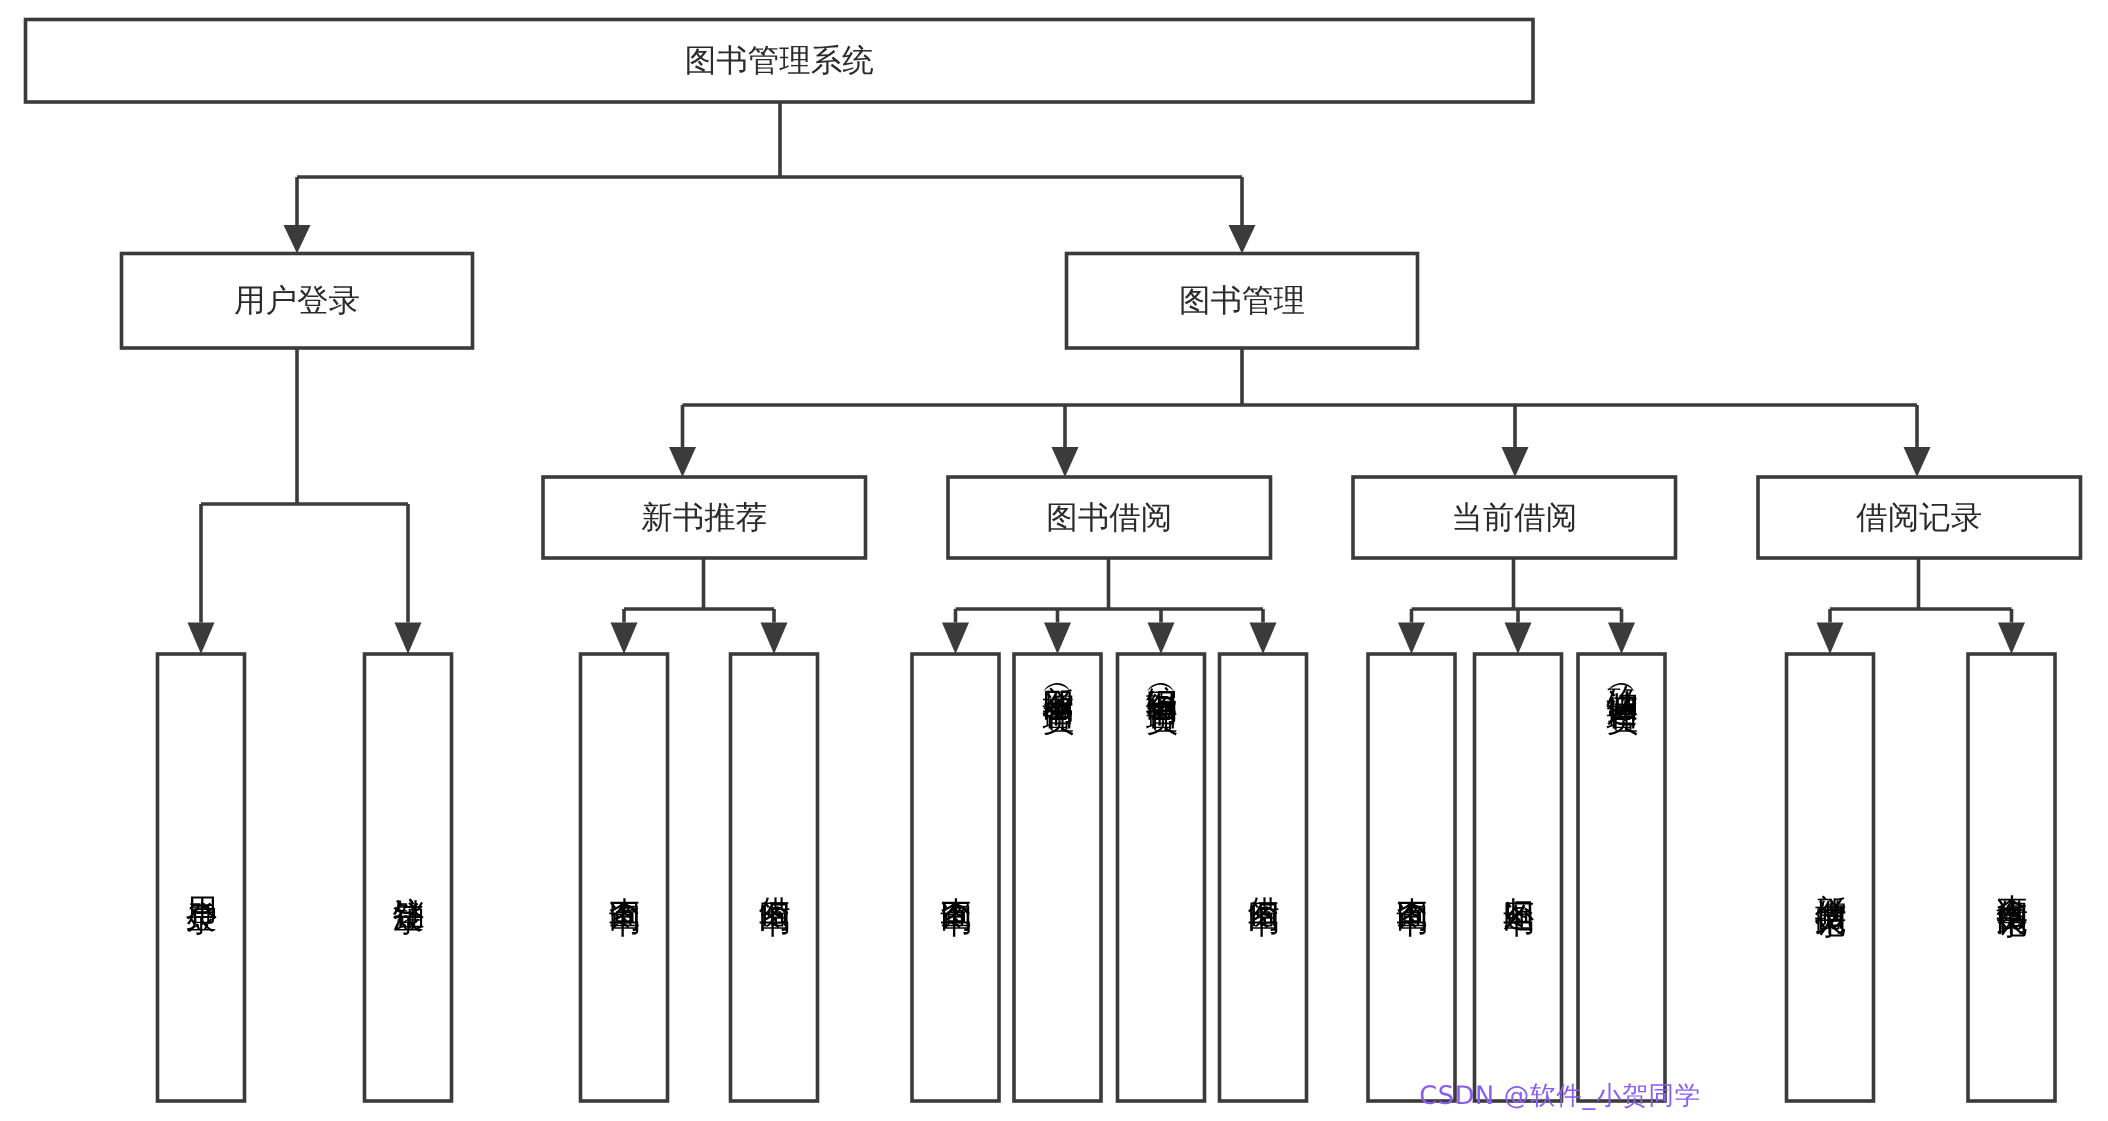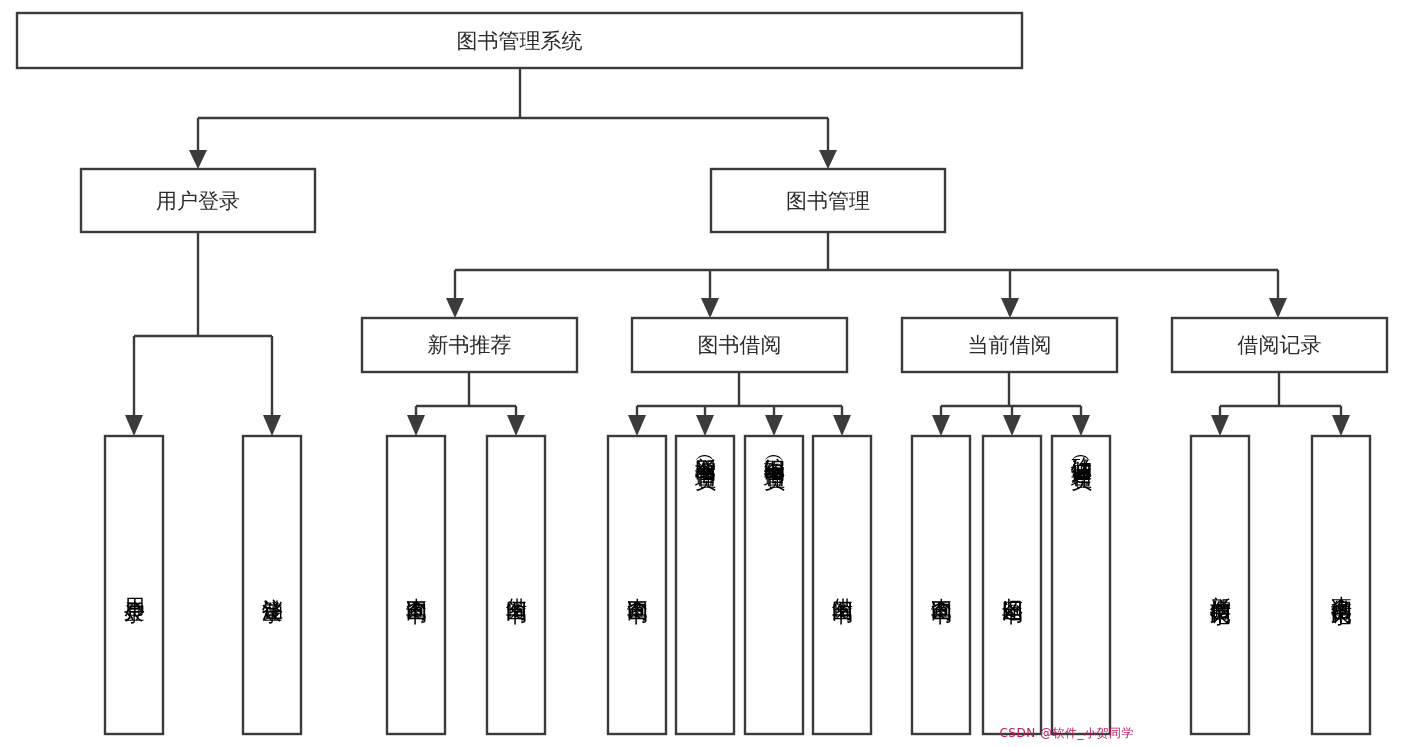--- a/index.html
+++ b/index.html
@@ -68,22 +68,22 @@
     pointer-events: none;
   }
   .vlabel-wrap.centered {
     align-items: center;
   }
   .watermark {
     position: absolute;
     right: 8px;
     bottom: 5px;
     font-family: "DejaVu Sans", "Liberation Sans", sans-serif;
-    font-size: 12px;
-    color: #be185d;
+    font-size: 17px;
+    color: #8b5cf6;
     white-space: nowrap;
     letter-spacing: 0.5px;
     margin-left: 31px;
   }
 </style>
 </head>
 <body>
 
 <div id="diagram-root">
 

